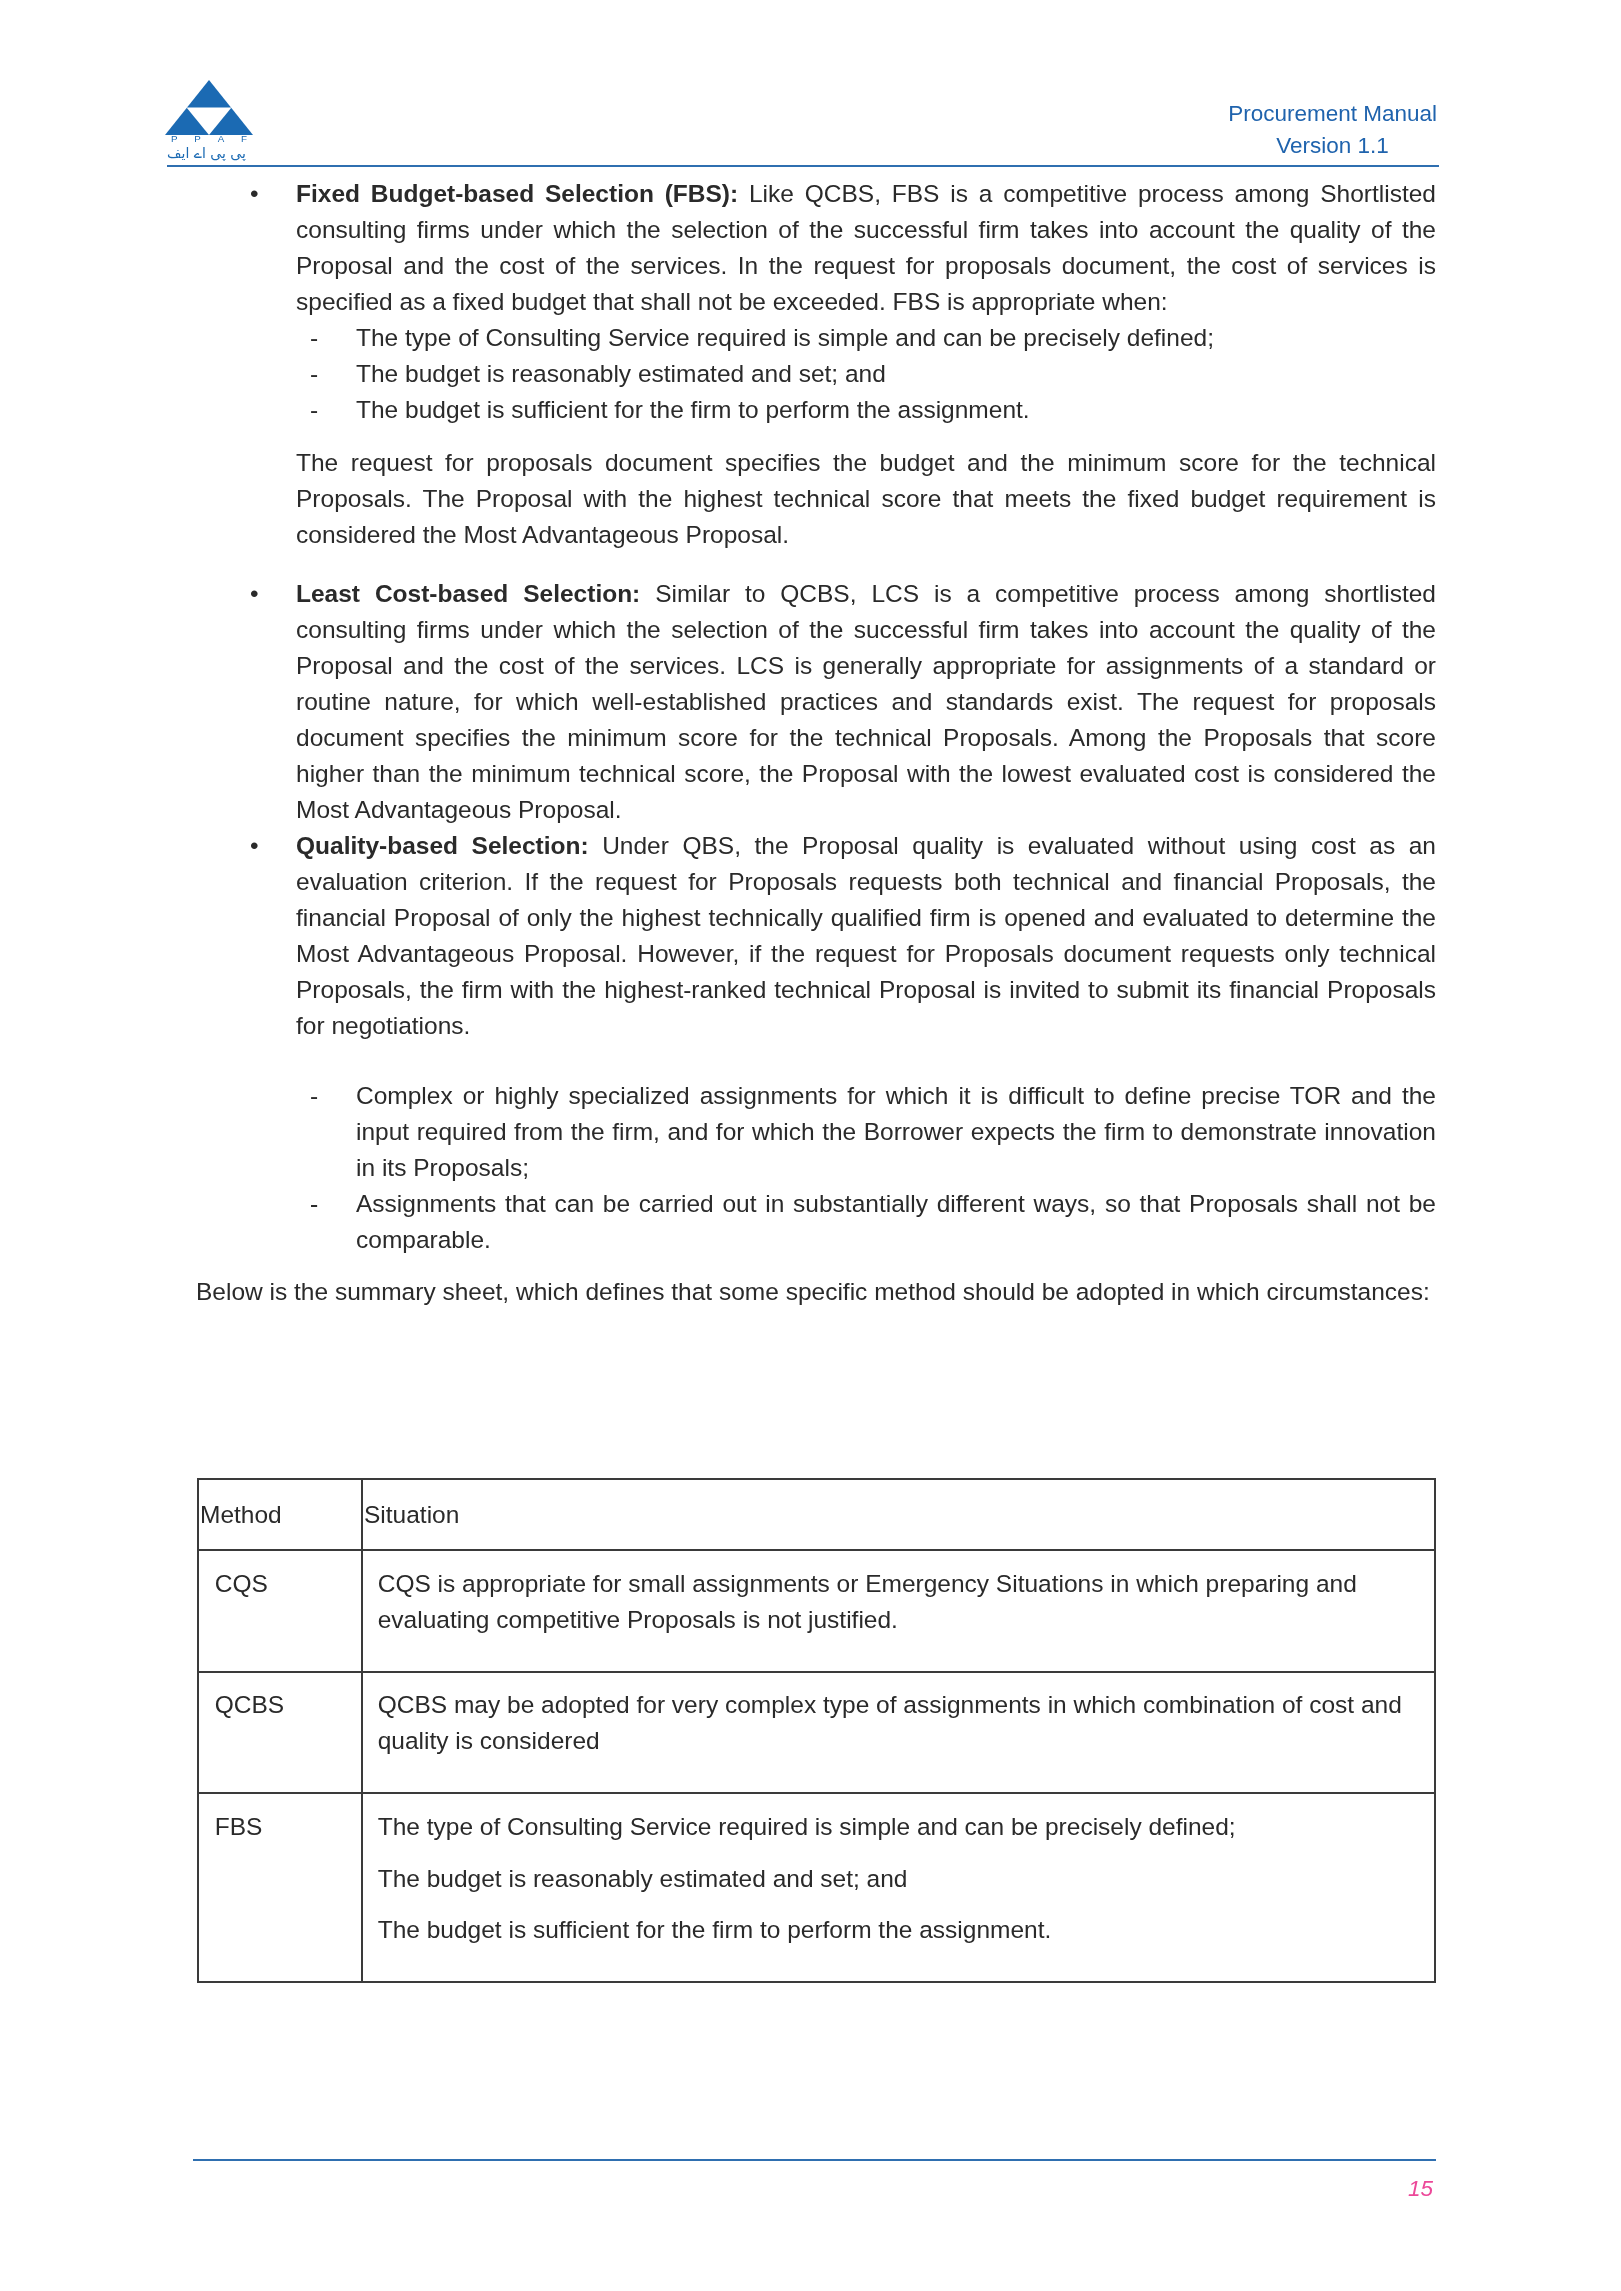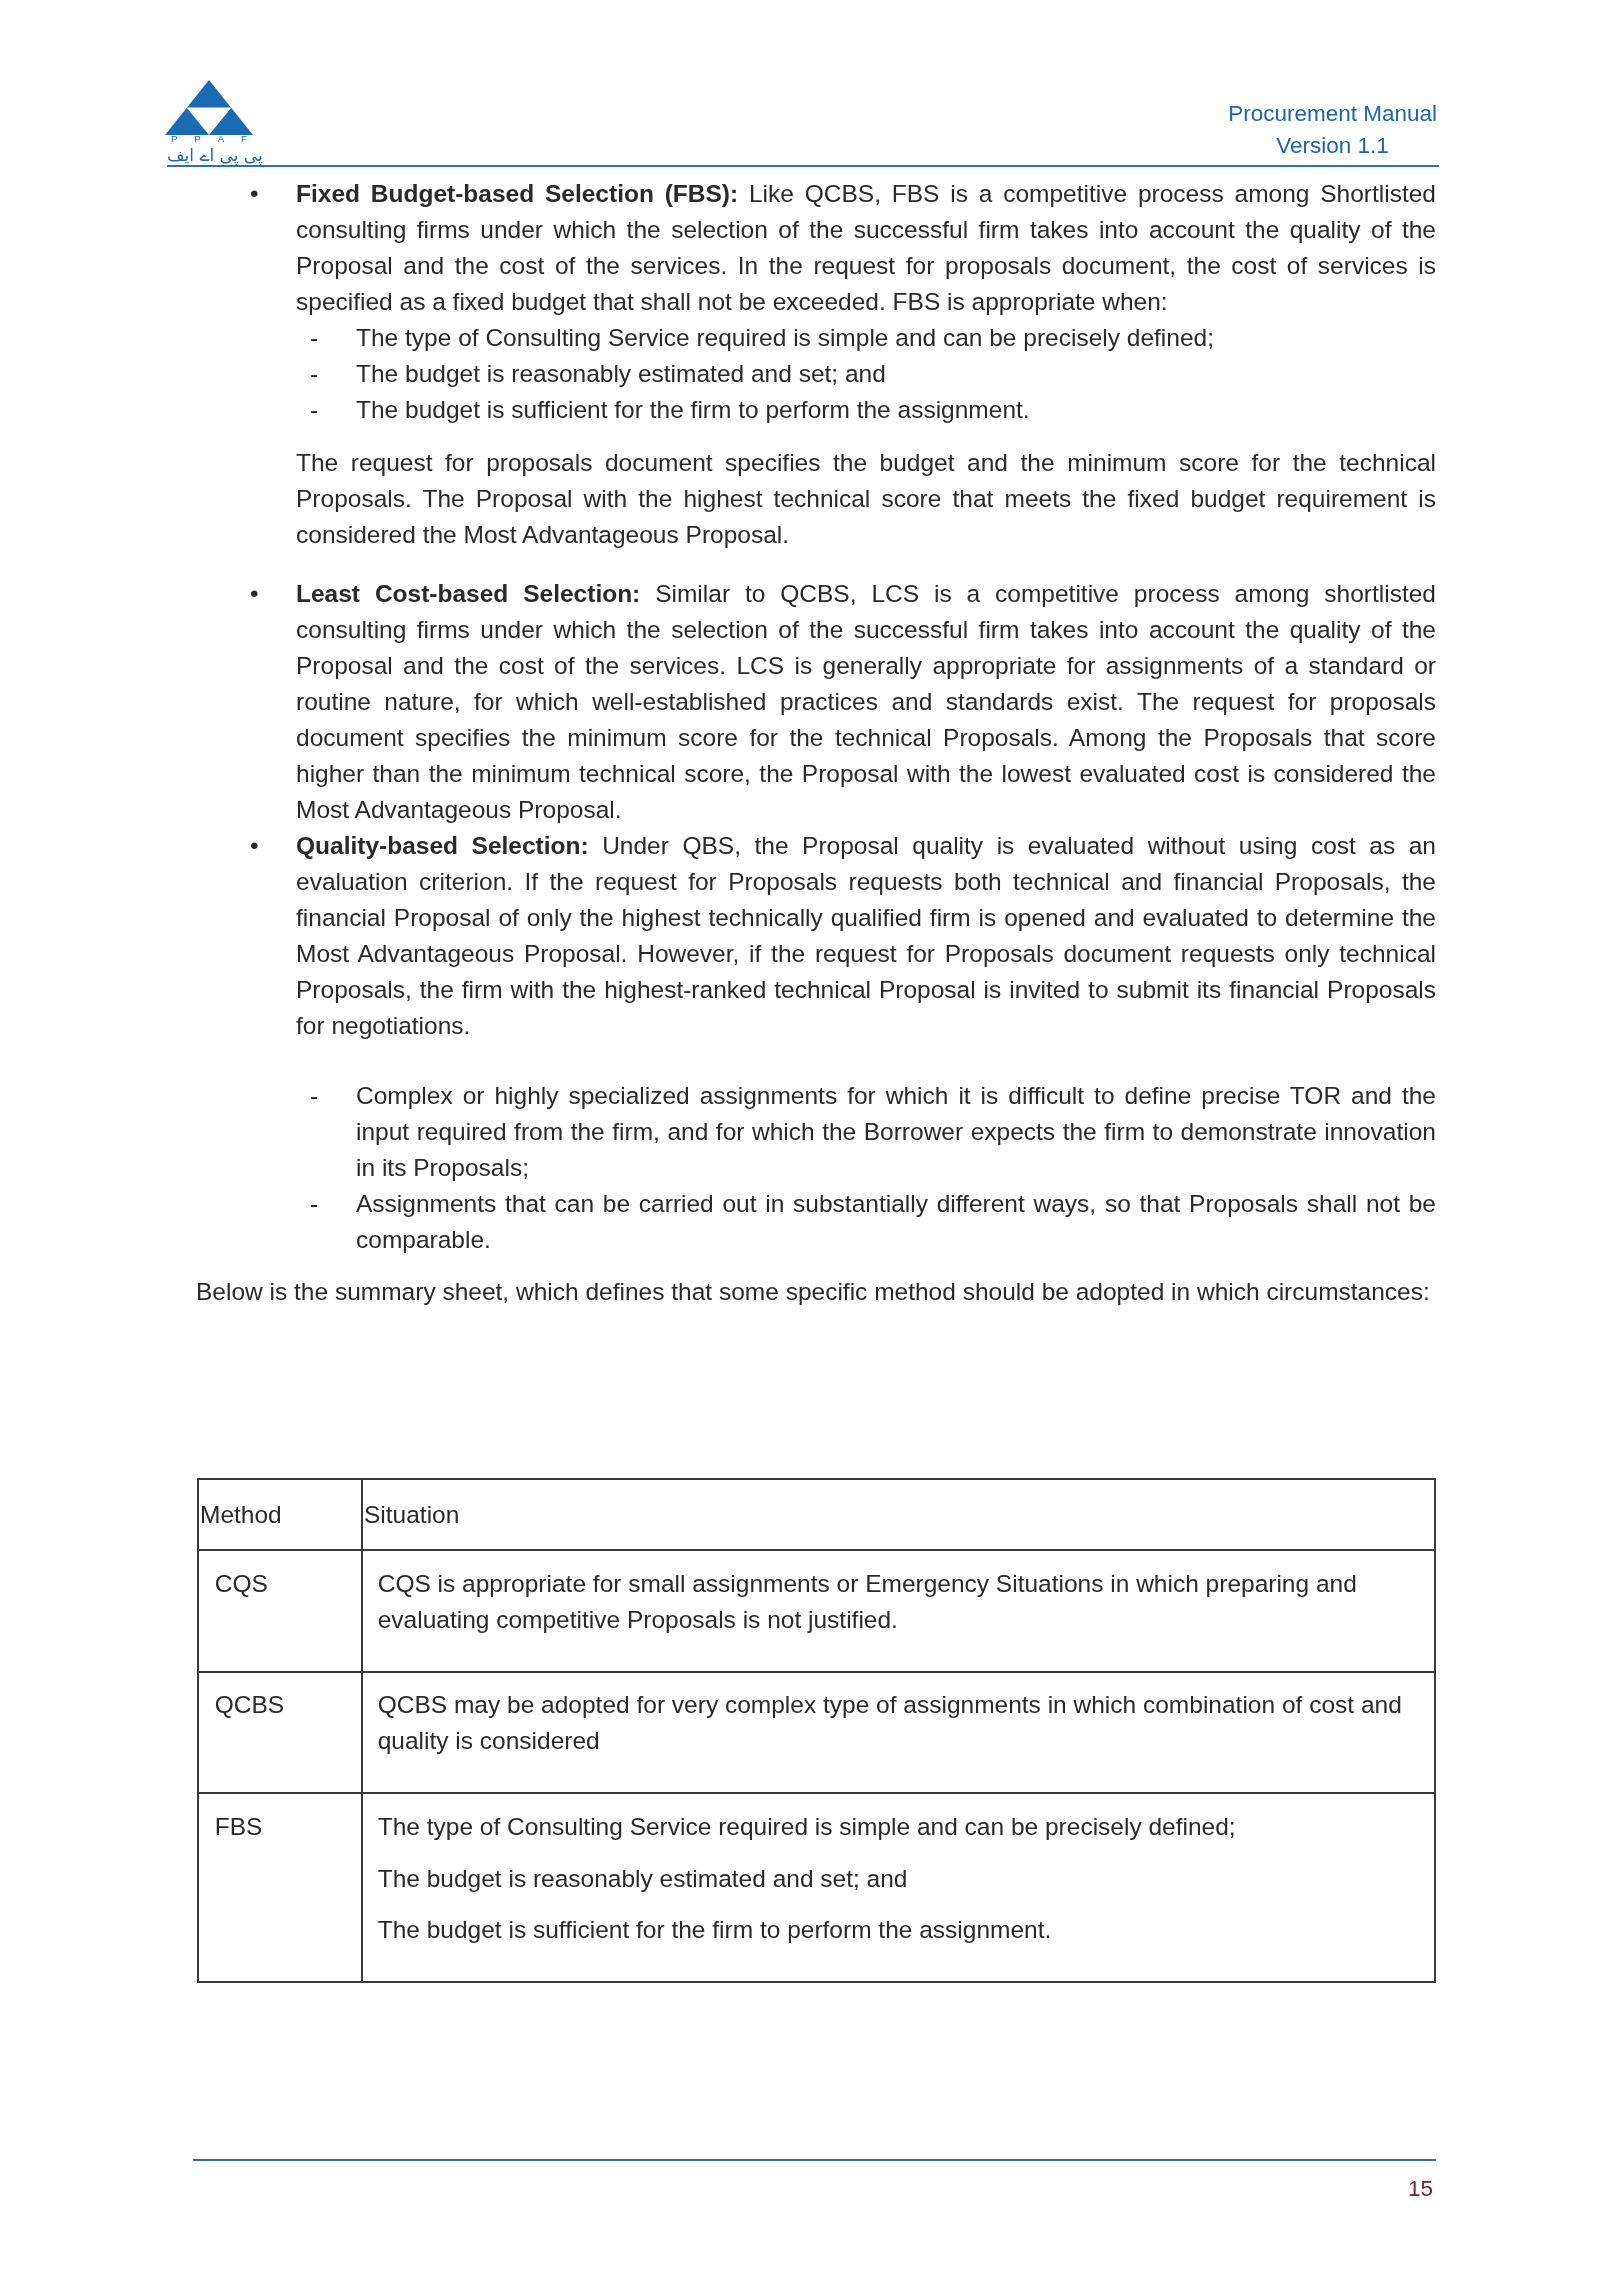--- a/index.html
+++ b/index.html
@@ -2,21 +2,21 @@
 <html><head>
 <meta charset="utf-8">
 <style>
   html, body { margin: 0; padding: 0; background: #ffffff; }
   body { width: 1621px; height: 2292px; position: relative; overflow: hidden;
          font-family: "Liberation Sans", sans-serif; color: #2a2a2a; }
   .logo { position: absolute; left: 165px; top: 80px; width: 88px; height: 86px; }
   .logo svg { display: block; }
   .logo-letters { position: absolute; left: 171px; top: 133px; width: 76px; display: flex;
                   justify-content: space-between; font-size: 9.8px; color: #1b6ab3; letter-spacing: 0; }
-  .logo-urdu { position: absolute; left: 167px; top: 145px; font-size: 17px; color: #1b6ab3;
+  .logo-urdu { position: absolute; left: 167px; top: 145px; font-size: 14px; color: #1b6ab3;
                font-family: "DejaVu Sans", sans-serif; direction: rtl; }
   .header-line { position: absolute; left: 167px; top: 165px; width: 1272px; height: 0;
                  border-top: 2px solid #2f6fb0; }
   .header-right { position: absolute; right: 184px; top: 98px; text-align: center;
                   color: #1f63ad; font-size: 22.5px; line-height: 32px; }
   .content { position: absolute; left: 196px; top: 176px; width: 1240px; font-size: 24.5px;
              line-height: 36px; text-align: justify; }
   .bullet { position: relative; padding-left: 100px; }
   .bullet .dot { position: absolute; left: 54px; top: 0; }
   .bullet b { font-weight: bold; }
@@ -32,21 +32,21 @@
                   font-weight: normal; text-align: left; }
   table.summary th { height: 67px; vertical-align: middle; }
   th.c1 { width: 160px; text-align: left; margin-top: 27px; }
   th.c2 { text-align: left; }
   td.m { padding: 14.7px 15.7px 33px 15.7px; }
   td.s { padding: 14.7px 13.7px 33px 14.7px; border-radius: 32px; }
   td.s p { margin: 0; }
   td.s p + p { margin-top: 15.7px; }
   .footer-line { position: absolute; left: 193px; top: 2159px; width: 1243px; height: 0;
                  border-top: 2px solid #2f6fb0; }
-  .page-num { position: absolute; right: 188px; top: 2176px; font-size: 22.5px; color: #7f1d1d; }
+  .page-num { position: absolute; right: 188px; top: 2176px; font-size: 22.5px; color: #ec4899; font-style: italic; }
 </style>
 </head>
 <body>
 
 <div class="logo">
   <svg width="88" height="55" viewBox="0 0 90 56">
     <polygon points="45,0 90,56 0,56" fill="#1b6ab3"></polygon>
     <polygon points="22,28 68,28 45,56" fill="#ffffff"></polygon>
   </svg>
 </div>

